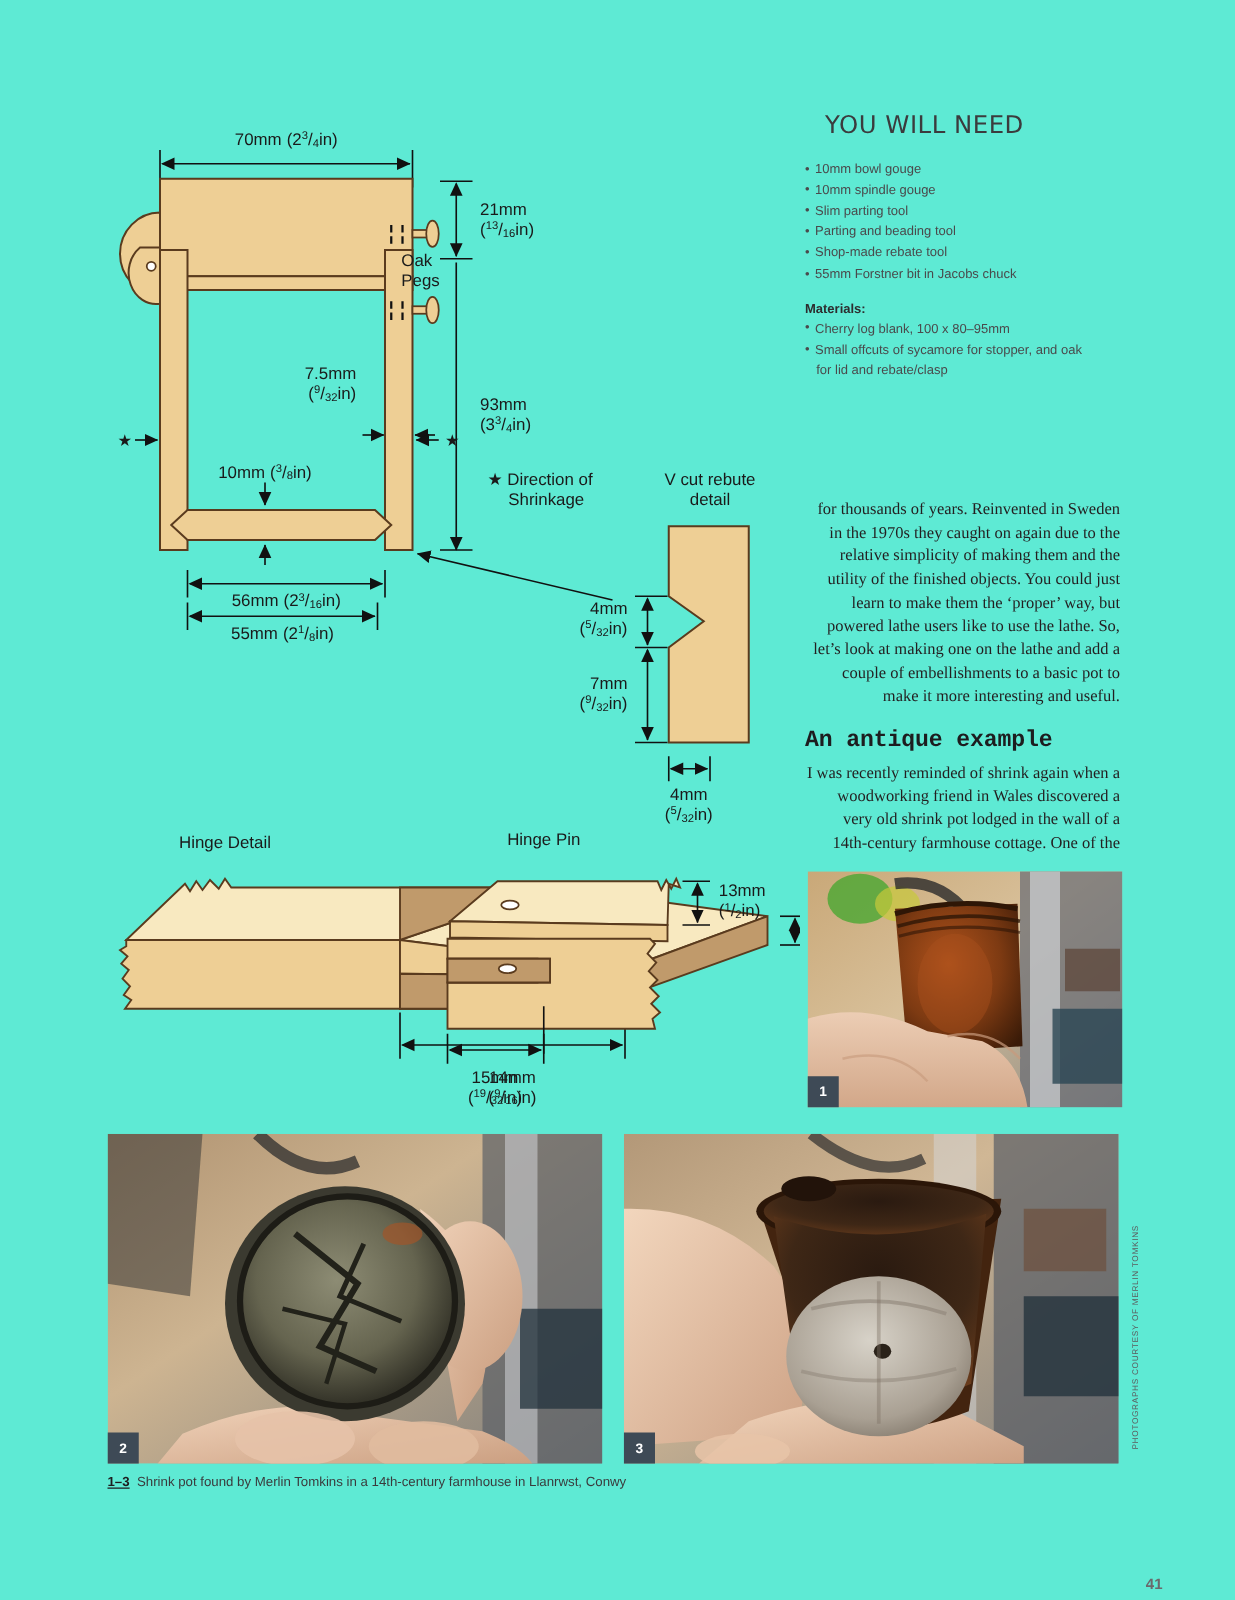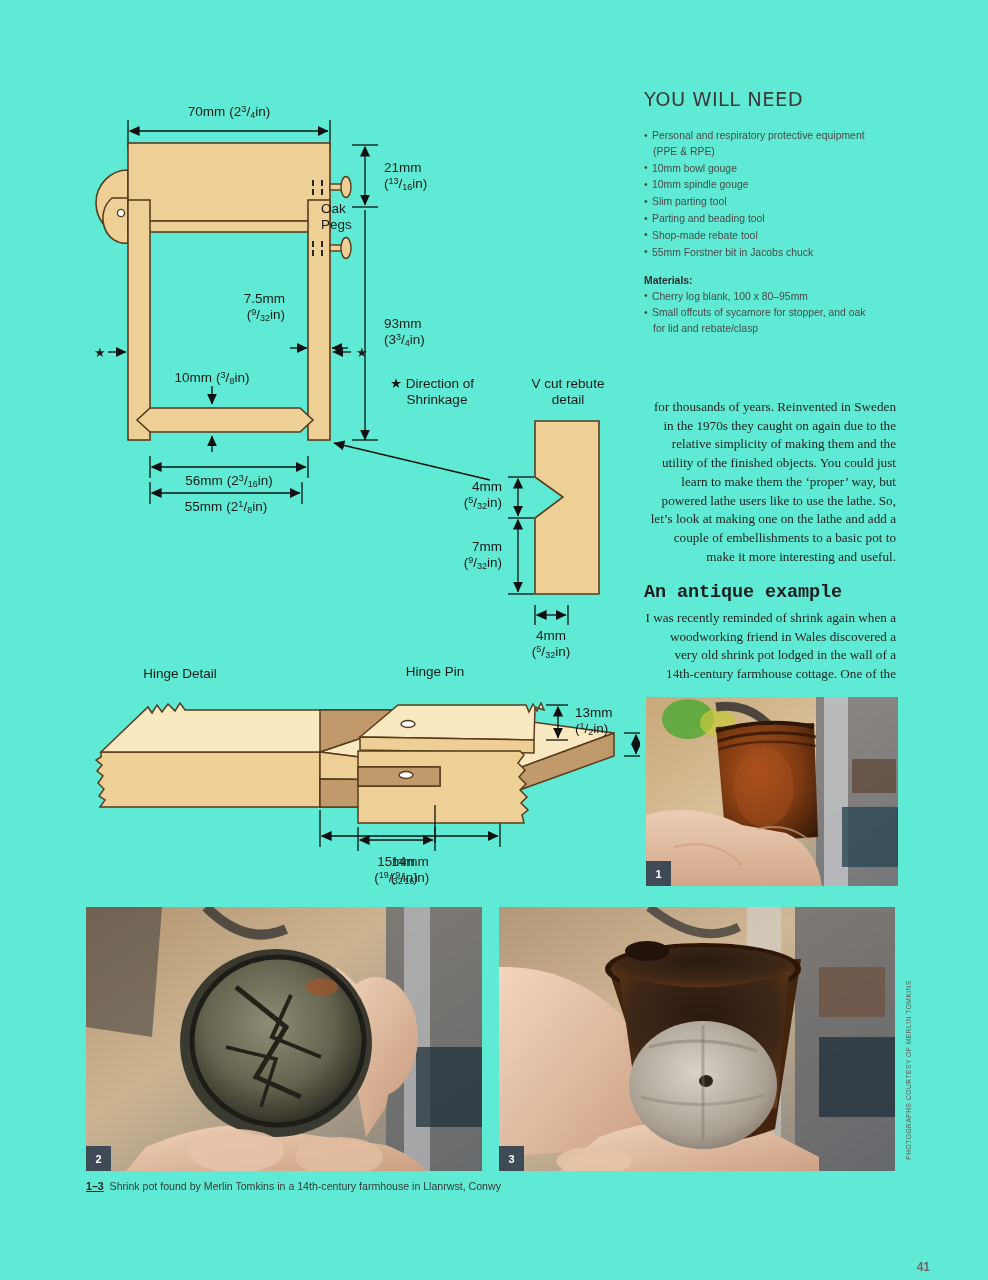--- a/index.html
+++ b/index.html
@@ -26,21 +26,21 @@
     position: absolute;
     left: 644px;
     top: 88px;
     width: 258px;
   }
   .ywn-title {
     font-size: 19.5px;
     font-weight: 400;
     letter-spacing: 0.4px;
     color: #3b3b3d;
-    margin: 0 0 17px 0;
+    margin: 0 0 17px 16px;
     font-family: "DejaVu Sans", sans-serif;
   }
   .ywn-list {
     list-style: none;
     margin: 0;
     padding: 0;
     font-size: 10.4px;
     line-height: 1.52;
     color: #4a4a4c;
   }
@@ -387,21 +387,20 @@
 
     <text x="66" y="211" font-size="13.5" text-anchor="middle">15mm</text>
     <text x="66" y="227" font-size="13.5" text-anchor="middle">
       <tspan>(</tspan><tspan font-size="9" dy="-4.5">19</tspan><tspan dy="4.5">/</tspan><tspan font-size="9" dy="1.5">32</tspan><tspan dy="-1.5">in)</tspan>
     </text>
   </svg>
 
   <div class="right-col">
     <h2 class="ywn-title">YOU WILL NEED</h2>
     <ul class="ywn-list">
-      <li><span>Personal and respiratory protective equipment</span><span class="cont">(PPE &amp; RPE)</span></li>
       <li><span>10mm bowl gouge</span></li>
       <li><span>10mm spindle gouge</span></li>
       <li><span>Slim parting tool</span></li>
       <li><span>Parting and beading tool</span></li>
       <li><span>Shop-made rebate tool</span></li>
       <li><span>55mm Forstner bit in Jacobs chuck</span></li>
     </ul>
     <div class="materials-head">Materials:</div>
     <ul class="ywn-list">
       <li><span>Cherry log blank, 100 x 80–95mm</span></li>

